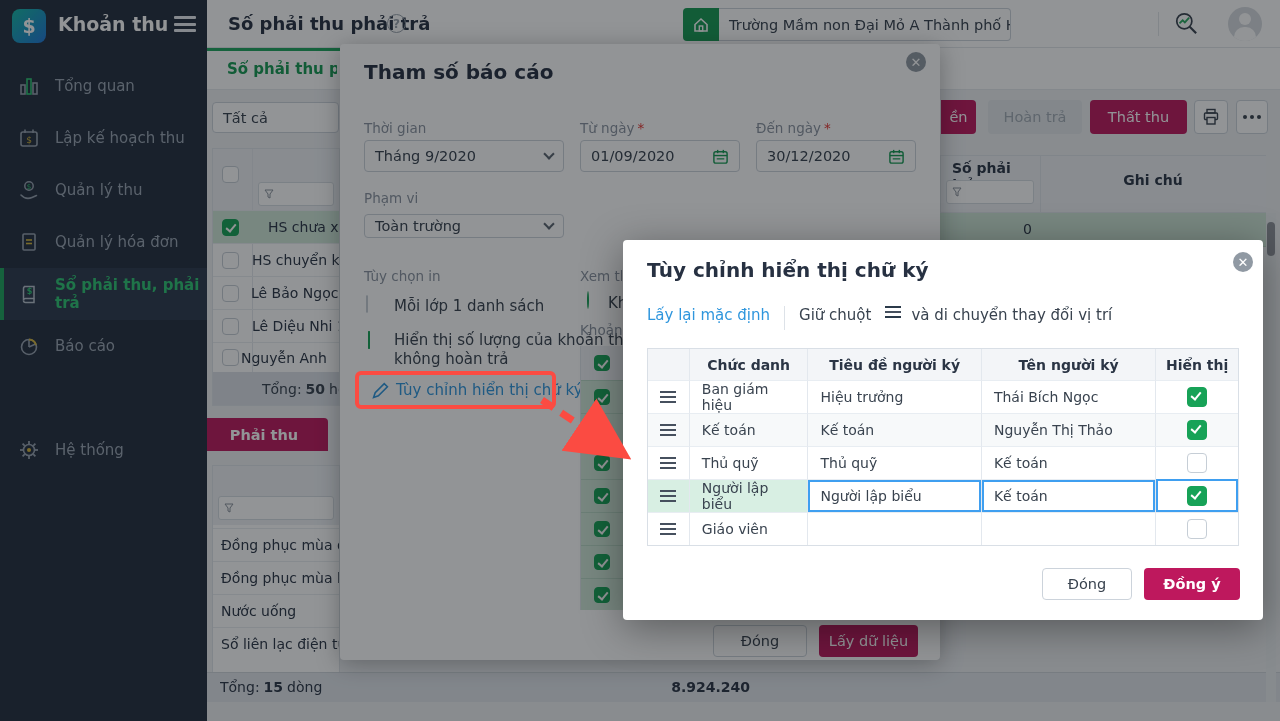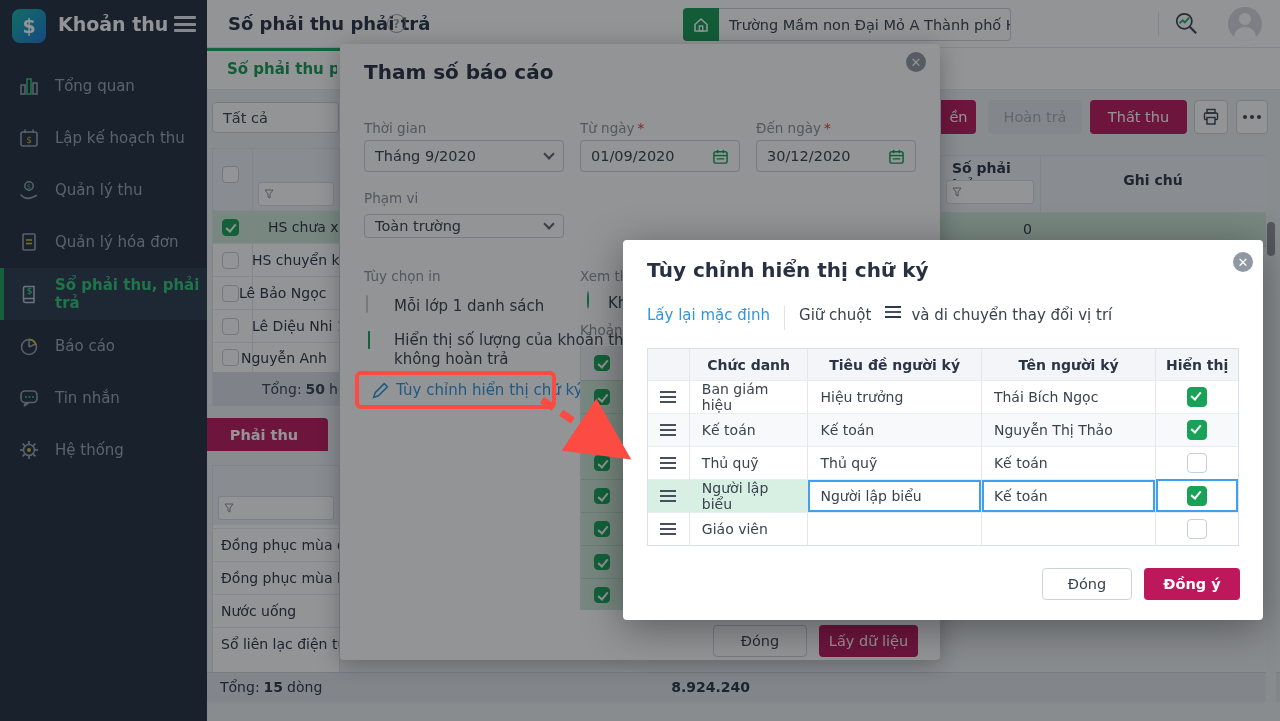--- a/index.html
+++ b/index.html
@@ -150,30 +150,20 @@
     </div>
     <div class="abs side-item" style="top:320px">
       <svg width="22" height="22" viewBox="0 0 22 22">
           <circle cx="11" cy="12" r="7.5" fill="none" stroke="#96a1af" stroke-width="1.6"></circle>
           <line x1="11" y1="12" x2="11" y2="4.5" stroke="#96a1af" stroke-width="1.6"></line>
           <line x1="11" y1="12" x2="17.5" y2="9" stroke="#96a1af" stroke-width="1.6"></line>
           <path d="M11 4.5A7.5 7.5 0 0 1 18 10" fill="none" stroke="#d4b43c" stroke-width="1.8"></path>
         </svg>
       <span>Báo cáo</span>
     </div>
-    <div class="abs side-item" style="top:372px">
-      <svg width="22" height="22" viewBox="0 0 22 22">
-          <rect x="3" y="4" width="16" height="11.5" rx="4" fill="none" stroke="#96a1af" stroke-width="1.6"></rect>
-          <path d="M8 15.5L6 19l5-3.5" fill="none" stroke="#96a1af" stroke-width="1.6"></path>
-          <circle cx="8" cy="10" r="1.1" fill="#2ec573"></circle>
-          <circle cx="11.5" cy="10" r="1.1" fill="#2ec573"></circle>
-          <circle cx="15" cy="10" r="1.1" fill="#2ec573"></circle>
-        </svg>
-      <span>Tin nhắn</span>
-    </div>
     <div class="abs side-item" style="top:424px">
       <svg width="22" height="22" viewBox="0 0 22 22">
           <circle cx="11" cy="11" r="5.5" fill="none" stroke="#96a1af" stroke-width="1.6"></circle>
           <g stroke="#96a1af" stroke-width="1.8">
             <line x1="11" y1="2" x2="11" y2="5"></line>
             <line x1="11" y1="17" x2="11" y2="20"></line>
             <line x1="2" y1="11" x2="5" y2="11"></line>
             <line x1="17" y1="11" x2="20" y2="11"></line>
             <line x1="4.6" y1="4.6" x2="6.8" y2="6.8"></line>
             <line x1="15.2" y1="15.2" x2="17.4" y2="17.4"></line>
@@ -234,21 +224,21 @@
   <div class="abs srow row-green" style="left:213px;top:210px;width:126px;height:33px">
     <span class="cb checked" style="margin-left:9px"></span>
     <span class="nowrap" style="margin-left:29px;flex:1">HS chưa xếp</span>
   </div>
   <div class="abs srow" style="left:213px;top:243px;width:126px;height:33px">
     <span class="cb" style="margin-left:9px"></span>
     <span class="nowrap" style="margin-left:13px;flex:1">HS chuyển kh</span>
   </div>
   <div class="abs srow" style="left:213px;top:276px;width:126px;height:33px">
     <span class="cb" style="margin-left:9px"></span>
-    <span class="nowrap" style="margin-left:0;flex:1">Lê Bảo Ngọc</span>
+    <span class="nowrap" style="margin-left:12px;flex:1">Lê Bảo Ngọc</span>
   </div>
   <div class="abs srow" style="left:213px;top:309px;width:126px;height:33px">
     <span class="cb" style="margin-left:9px"></span>
     <span class="nowrap" style="margin-left:13px;flex:1">Lê Diệu Nhi 1</span>
   </div>
   <div class="abs srow" style="left:213px;top:342px;width:126px;height:30px;overflow:hidden">
     <span class="cb" style="margin-left:9px"></span>
     <span class="nowrap" style="margin-left:2px;flex:1">Nguyễn Anh</span>
   </div>
   <div class="abs tfoot nowrap" style="left:213px;top:372px;width:126px;height:33px;padding-left:49px;gap:4px">

